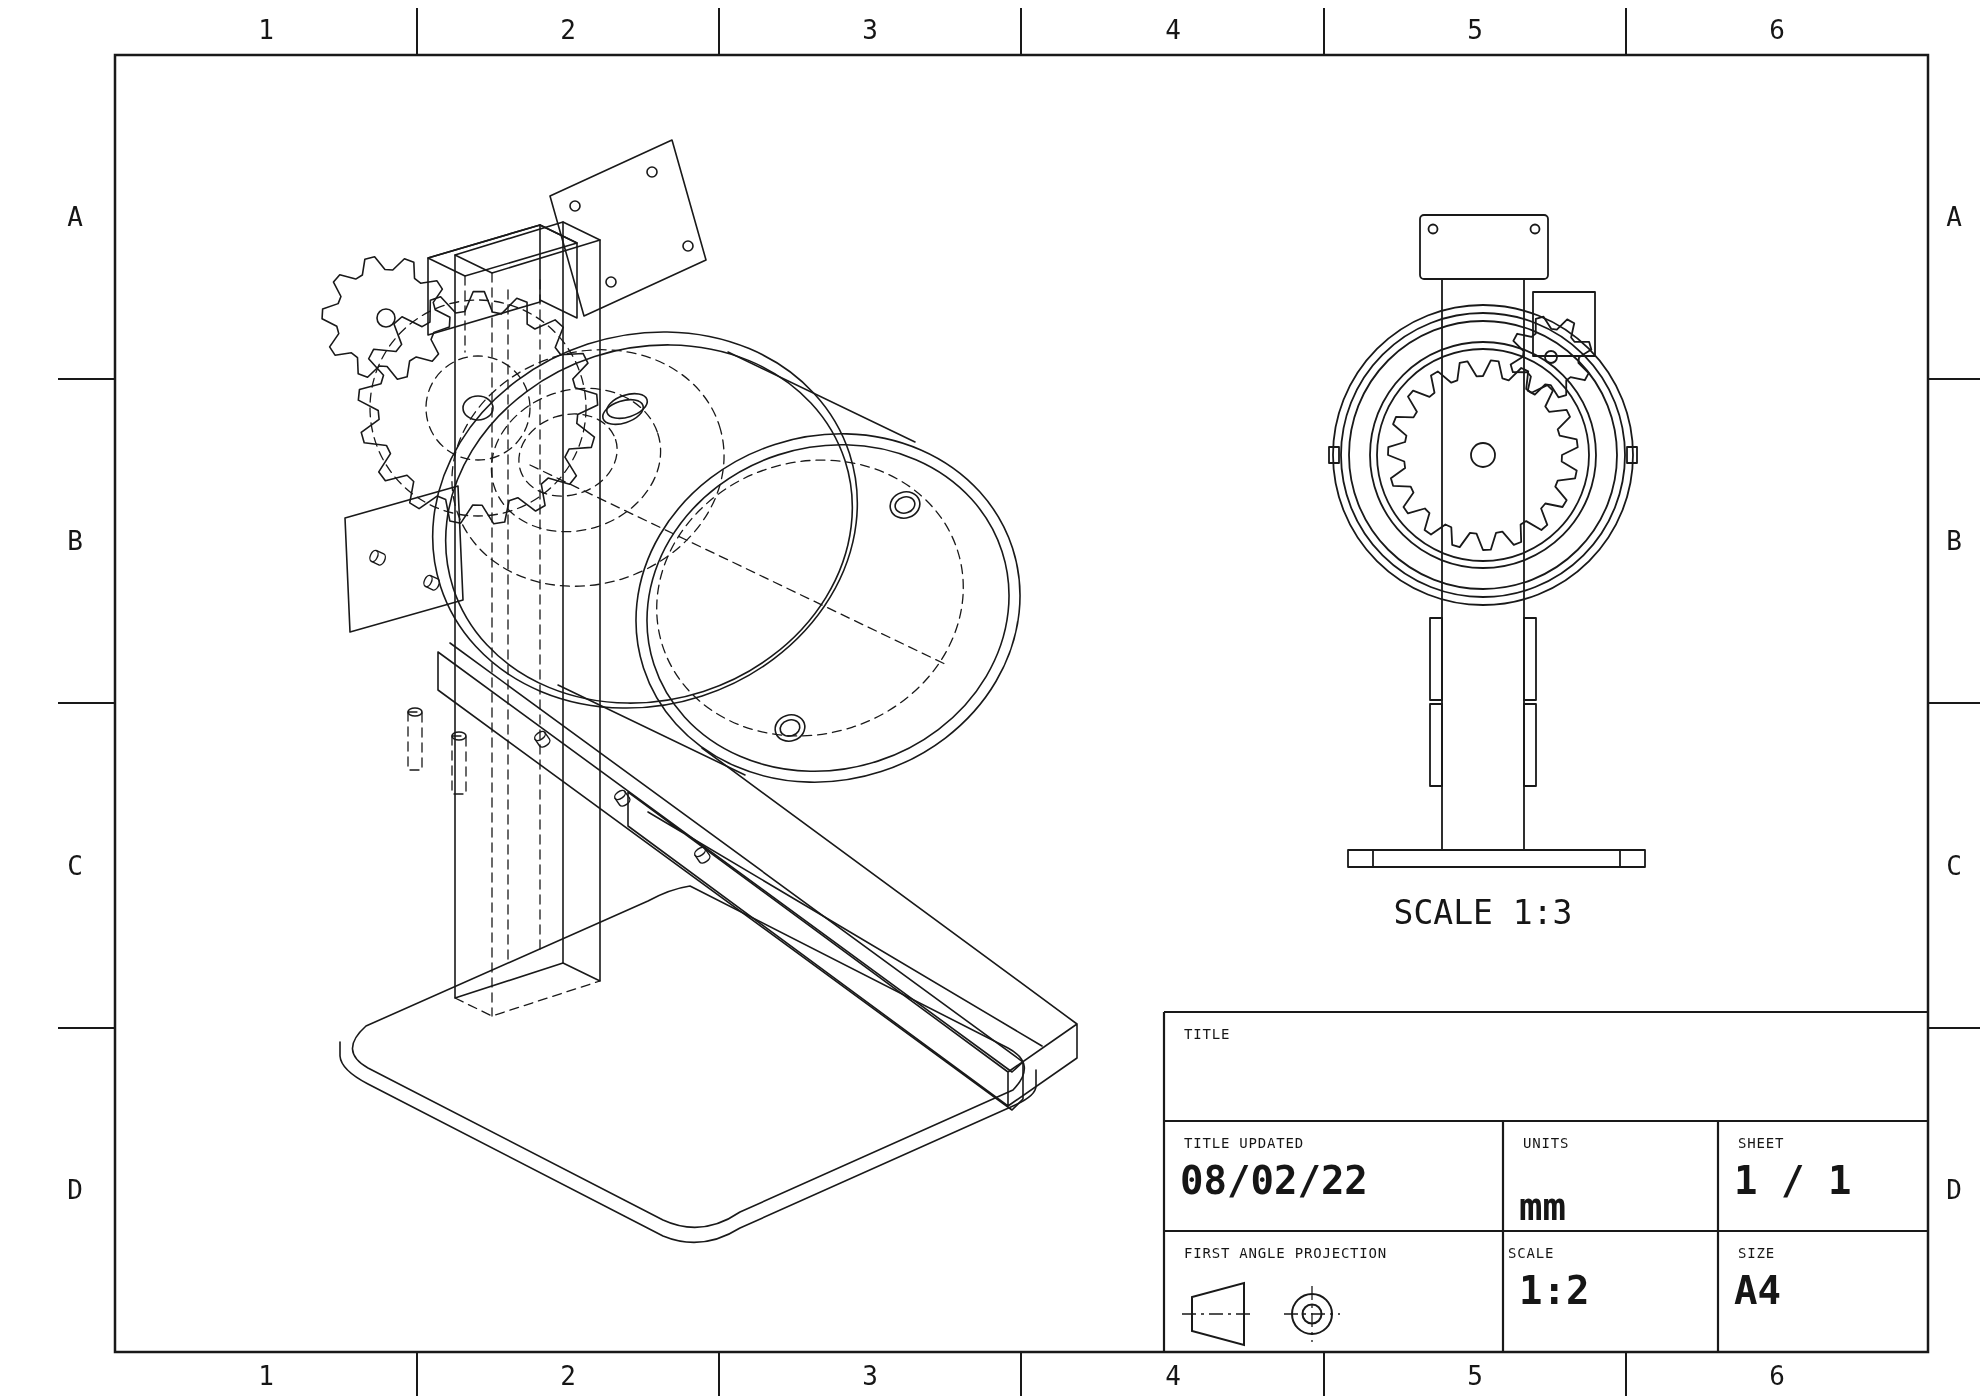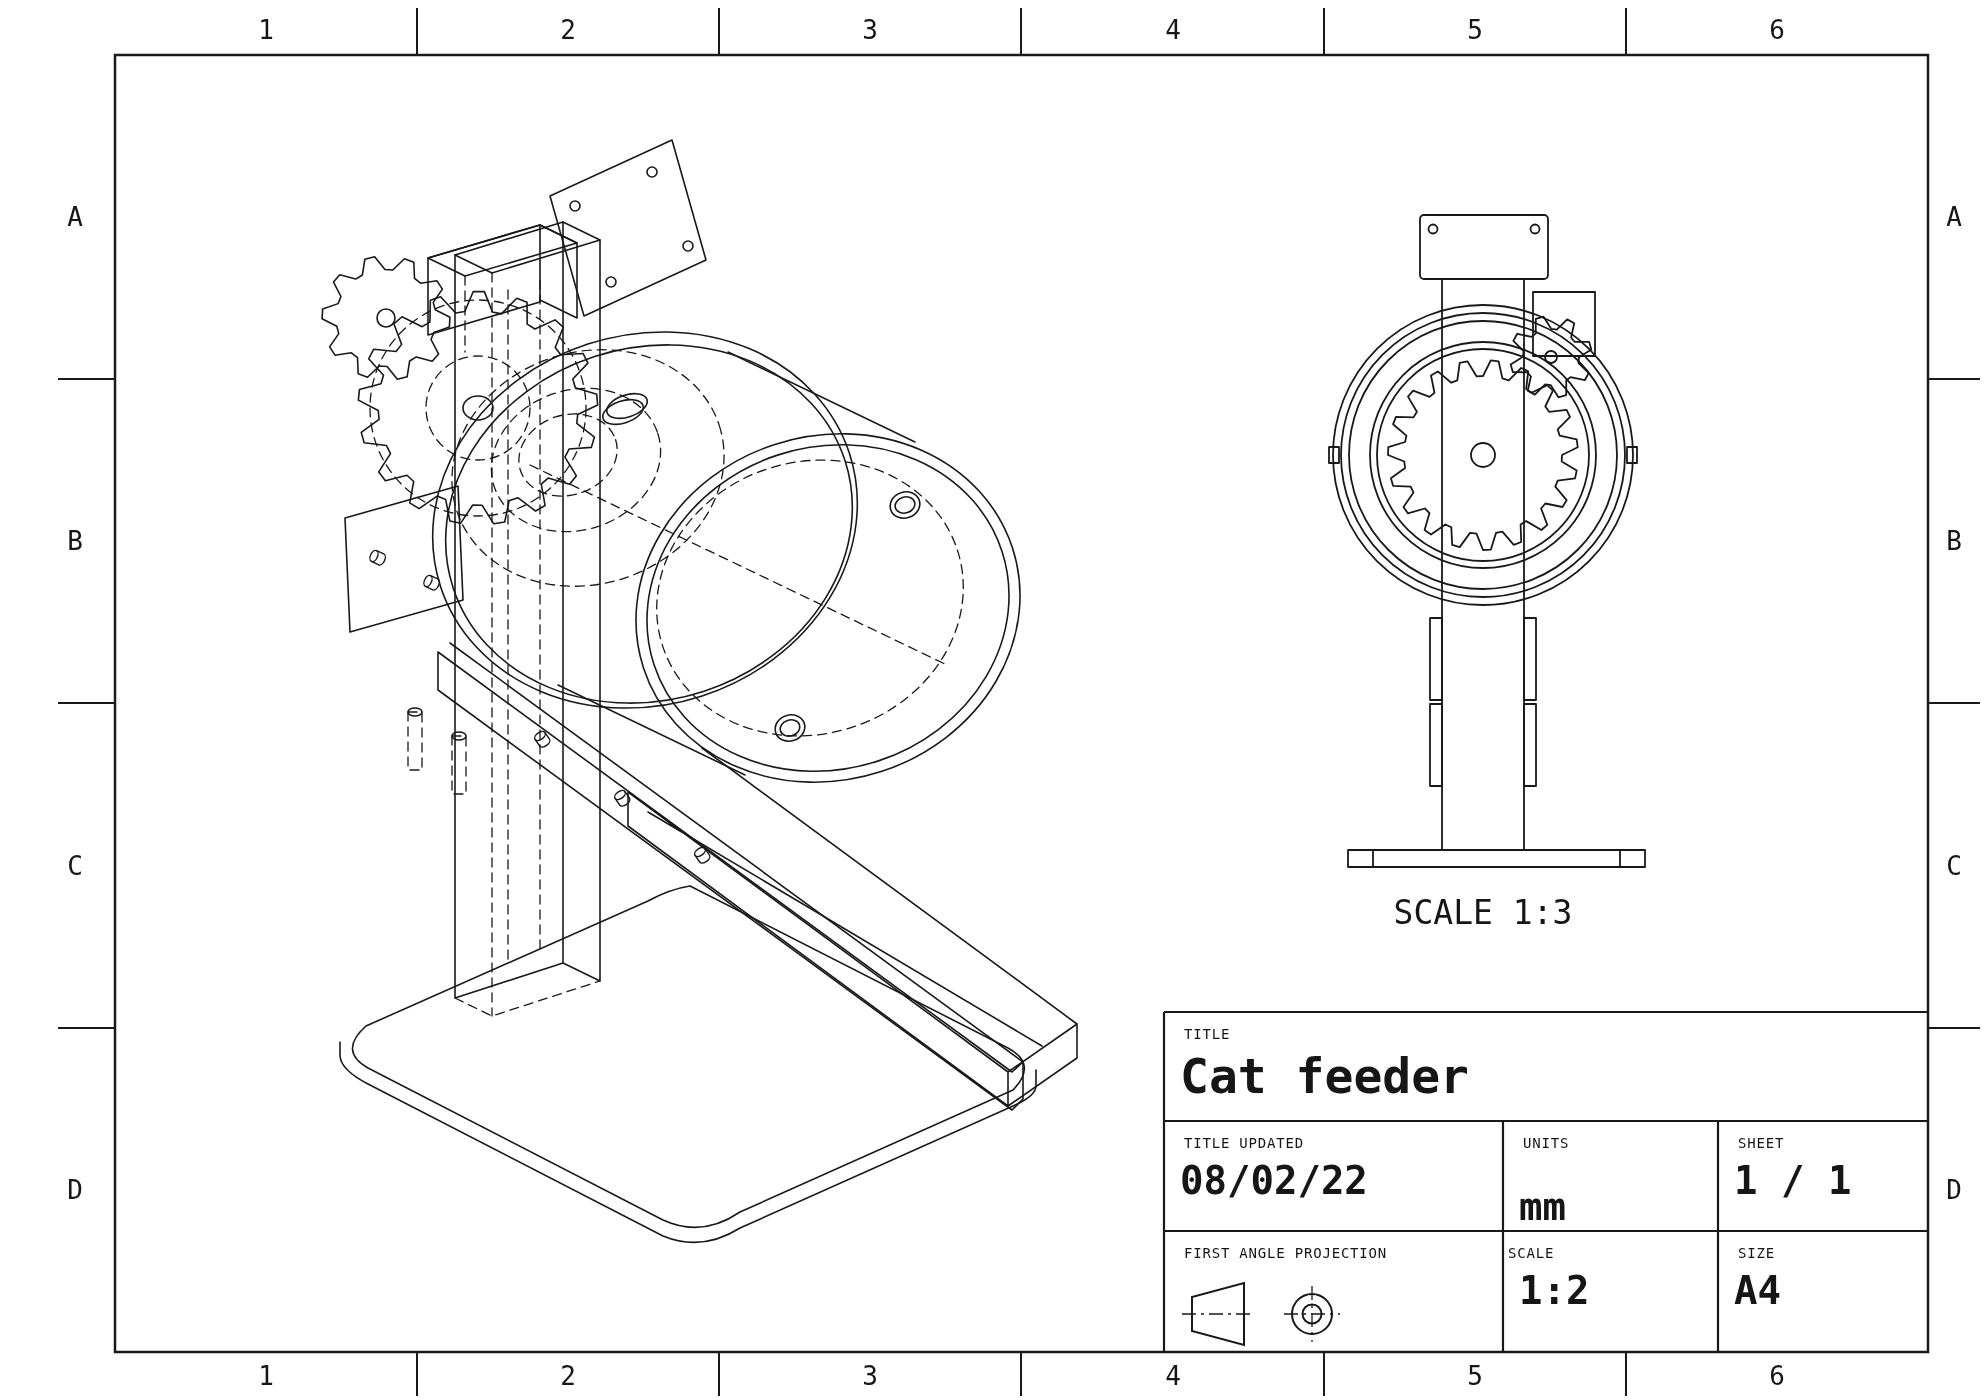--- a/index.html
+++ b/index.html
@@ -229,21 +229,20 @@
   <div class="zone" style="left:75px;top:1190px">D</div>
 
   <div class="zone" style="left:1954px;top:217px">A</div>
   <div class="zone" style="left:1954px;top:541px">B</div>
   <div class="zone" style="left:1954px;top:866px">C</div>
   <div class="zone" style="left:1954px;top:1190px">D</div>
 
   <div class="scale-note" style="left:1483px;top:893px">SCALE 1:3</div>
 
   <div class="tb-label" style="left:1184px;top:1026px">TITLE</div>
-  <div class="tb-value title" style="left:1180px;top:1048px">Cat feeder</div>
 
   <div class="tb-label" style="left:1184px;top:1135px">TITLE UPDATED</div>
   <div class="tb-value" style="left:1180px;top:1158px">08/02/22</div>
 
   <div class="tb-label" style="left:1523px;top:1135px">UNITS</div>
   <div class="tb-value" style="left:1519px;top:1184px">mm</div>
 
   <div class="tb-label" style="left:1738px;top:1135px">SHEET</div>
   <div class="tb-value" style="left:1734px;top:1158px">1 / 1</div>
 

